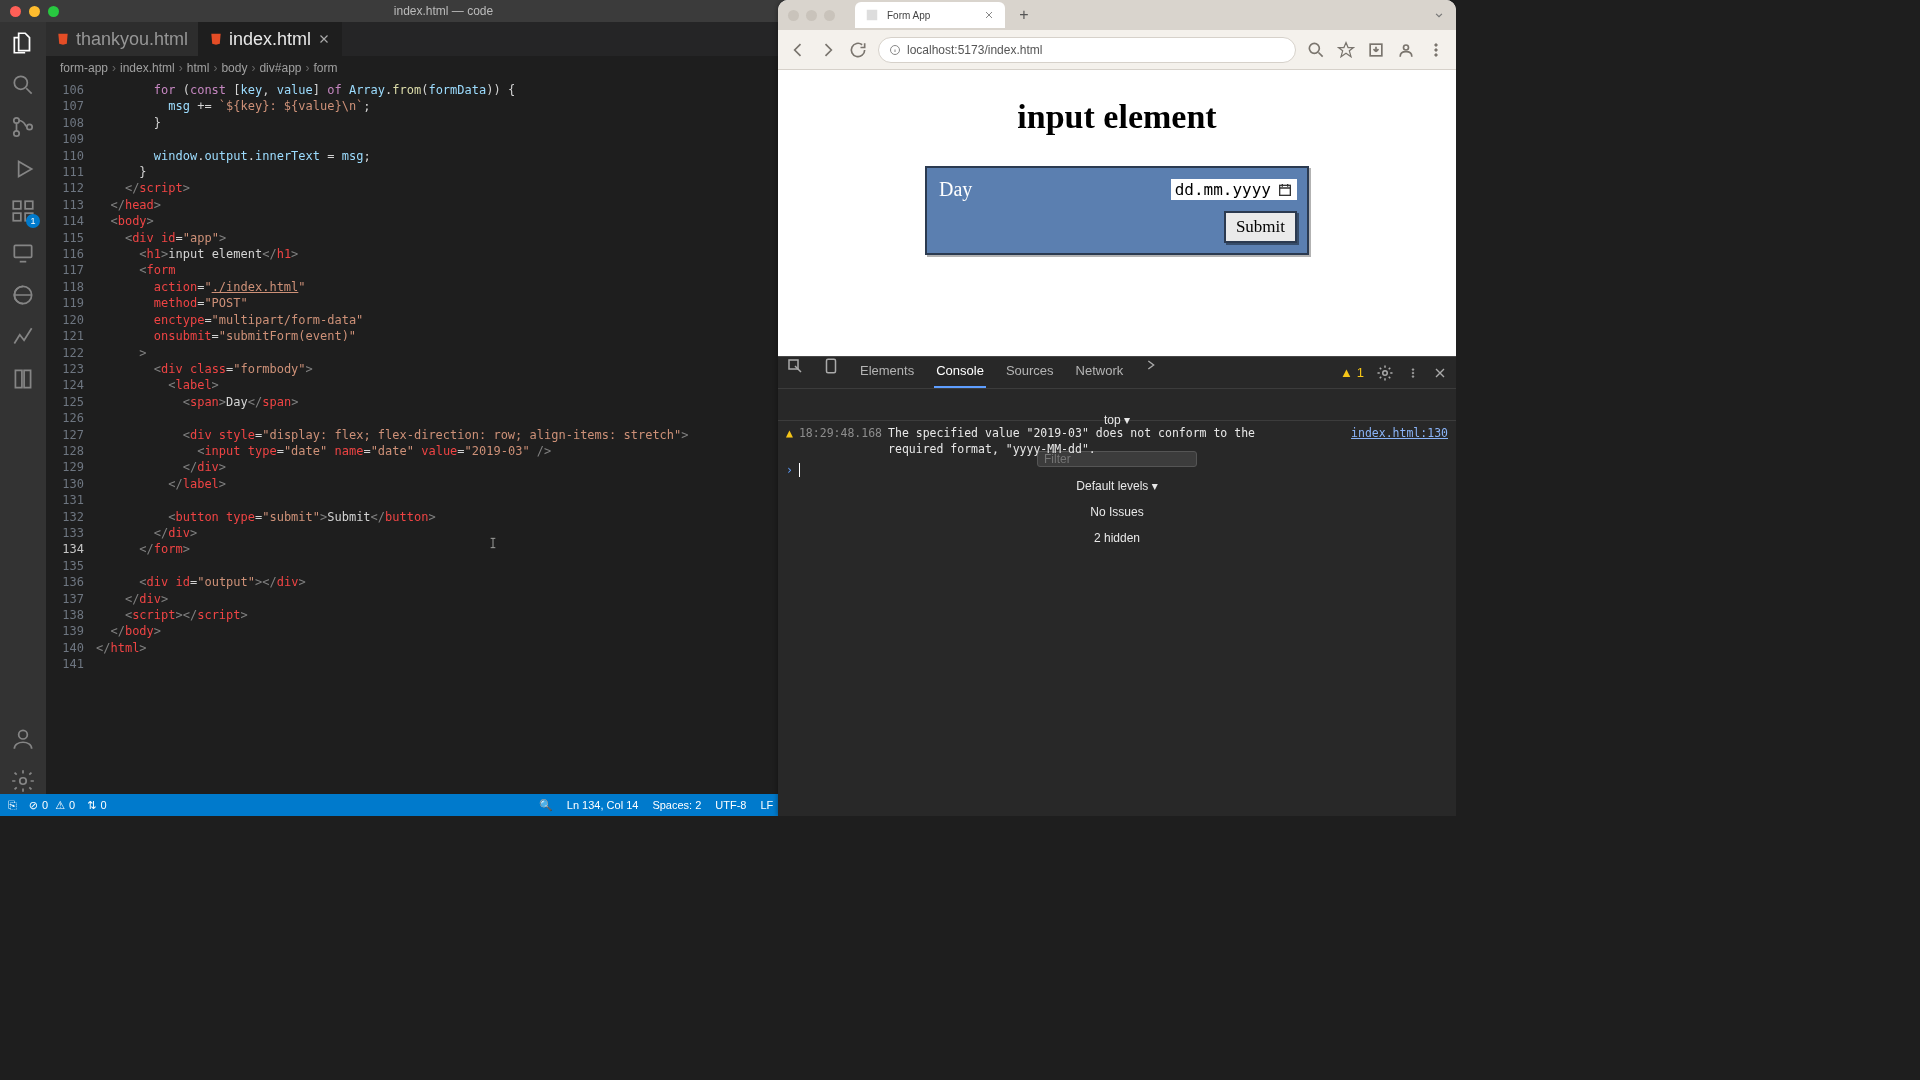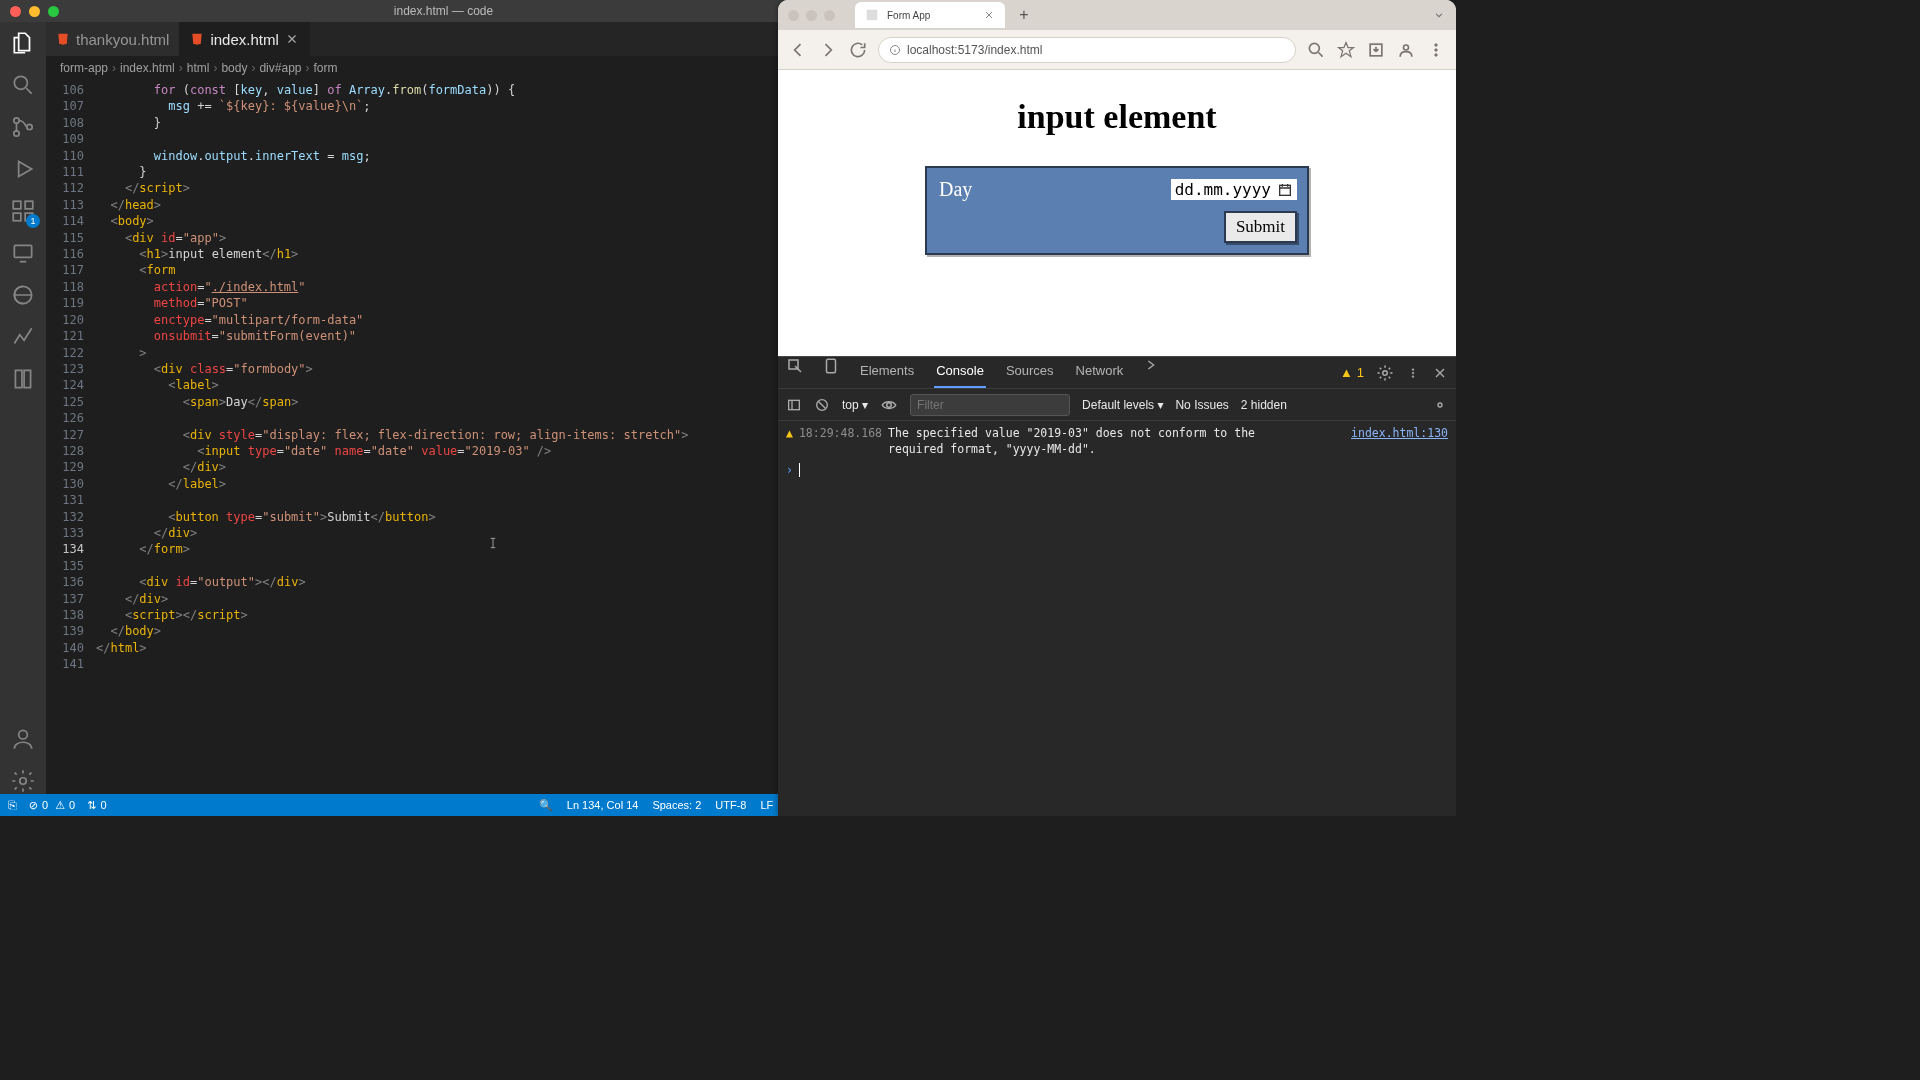--- a/index.html
+++ b/index.html
@@ -73,21 +73,21 @@
     height: 34px;
     background: #252526;
     display: flex;
     align-items: stretch;
   }
   .tab {
     display: flex;
     align-items: center;
     padding: 0 10px;
     gap: 6px;
-    font-size: 15px;
+    font-size: 18px;
     color: #969696;
     background: #2d2d2d;
     border-right: 1px solid #1e1e1e;
   }
   .tab.active { background: #1e1e1e; color: #e8e8e8; }
   .tab-icon { width: 14px; height: 14px; }
   .tab-close { width: 14px; height: 14px; stroke: #aaa; }
   .tabbar-right { margin-left: auto; display: flex; align-items: center; gap: 12px; padding-right: 10px; }
   .breadcrumbs {
     height: 24px;
@@ -101,21 +101,21 @@
   }
   .bc-sep { color: #666; }
   .code-pane { flex: 1; display: flex; font-family: Menlo, Consolas, monospace; font-size: 12px; line-height: 16.4px; position: relative; overflow: hidden; }
   .gutter { width: 50px; text-align: right; color: #6e7681; padding-right: 12px; padding-top: 2px; user-select: none; }
   .gutter .ln-active { color: #c6c6c6; }
   .code { flex: 1; white-space: pre; color: #d4d4d4; padding-top: 2px; }
   .tok-kw { color: #c586c0; }
   .tok-var { color: #9cdcfe; }
   .tok-fn { color: #dcdcaa; }
   .tok-str { color: #ce9178; }
-  .tok-tag { color: #eab308; }
+  .tok-tag { color: #ef4444; }
   .tok-attr { color: #ef4444; }
   .tok-punc { color: #808080; }
   .tok-val { color: #ce9178; }
   .cursor-mark {
     position: absolute;
     left: 440px; top: 456px;
     width: 14px; height: 14px;
     stroke: #aeafad;
   }
   .mini-scroll {
@@ -259,20 +259,21 @@
   .dt-tabs .right { margin-left: auto; display: flex; align-items: center; gap: 12px; }
   .warn-count { display: flex; align-items: center; gap: 4px; color: #f5c518; }
   .dt-toolbar {
     height: 32px;
     display: flex;
     align-items: center;
     padding: 0 8px;
     gap: 12px;
     border-bottom: 1px solid #3c3c3c;
     font-size: 12px;
+    flex-direction: column;
   }
   .dt-filter {
     background: #3c3c3c;
     border: 1px solid #555;
     border-radius: 3px;
     height: 22px;
     width: 160px;
     color: #ccc;
     padding: 0 6px;
     font-size: 12px;

